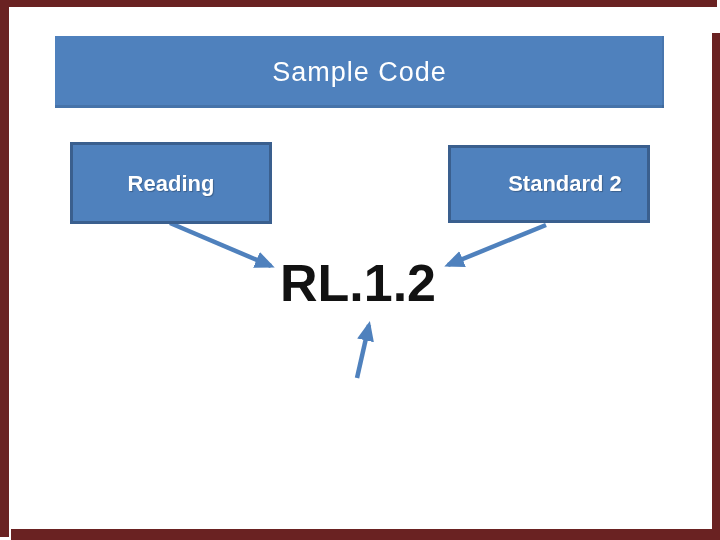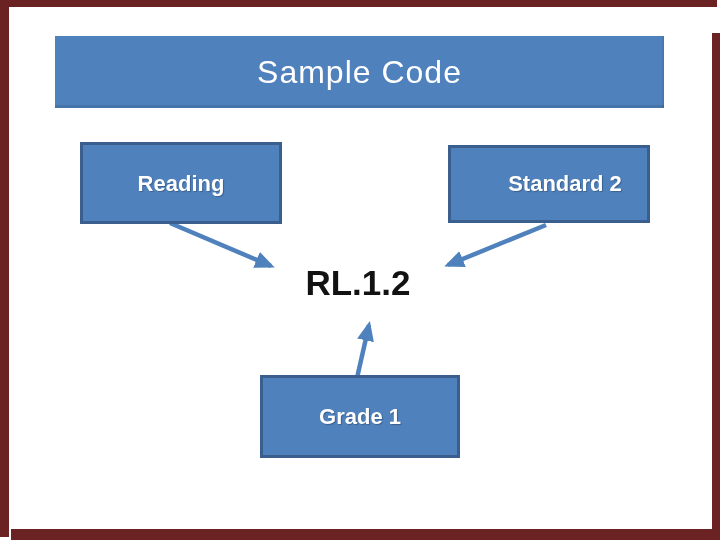--- a/index.html
+++ b/index.html
@@ -14,39 +14,39 @@
   .frame-right{left:712px;top:33px;width:8px;height:507px;}
   .frame-bottom{left:11px;top:529px;width:703px;height:11px;}
 
   
   .header-bar{
     position:absolute;left:55px;top:36px;width:609px;height:72px;
     background:#4f81bd;display:flex;align-items:center;justify-content:center;
     box-shadow:inset 0 -3px 0 rgba(0,0,0,0.10), inset -2px 0 0 rgba(0,0,0,0.08);
   }
   .header-bar .title{
-    color:#ffffff;font-size:32px;font-weight:400;letter-spacing:1px;
+    color:#ffffff;font-size:27px;font-weight:400;letter-spacing:1px;
   }
 
   
   .dbox{
     position:absolute;background:#4f81bd;border:3px solid #3a5f8e;
     display:flex;flex-direction:column;align-items:center;justify-content:center;
     box-sizing:border-box;color:#ffffff;font-weight:bold;font-size:22px;
     text-shadow:1px 1px 1px rgba(0,0,0,0.25);
   }
-  .box-reading{left:80px;top:142px;width:202px;height:82px;line-height:27px;}
+  .box-reading{left:70px;top:142px;width:202px;height:82px;line-height:27px;}
   .box-standard{left:448px;top:145px;width:202px;height:78px;padding-left:32px;}
   .box-grade{left:260px;top:375px;width:200px;height:83px;}
 
   
   .code-text{
     position:absolute;left:228px;top:251px;width:260px;height:64px;
     display:flex;align-items:center;justify-content:center;
-    color:#121212;font-weight:bold;font-size:35px;letter-spacing:0px;
+    color:#121212;font-weight:bold;font-size:52px;letter-spacing:0px;
   }
 
   
   .arrow-layer{position:absolute;left:0;top:0;width:720px;height:540px;pointer-events:none;}
 </style>
 </head>
 <body>
 
 <div class="slide">
 
@@ -71,19 +71,16 @@
   </svg>
 
   <div class="dbox box-reading">
     <span>Reading</span>
   </div>
 
   <div class="dbox box-standard">
     <span>Standard 2</span>
   </div>
 
-  <div class="dbox box-grade">
-    <span>Grade 1</span>
-  </div>
 
   <div class="code-text">RL.1.2</div>
 
 </div>
 
 </body></html>

